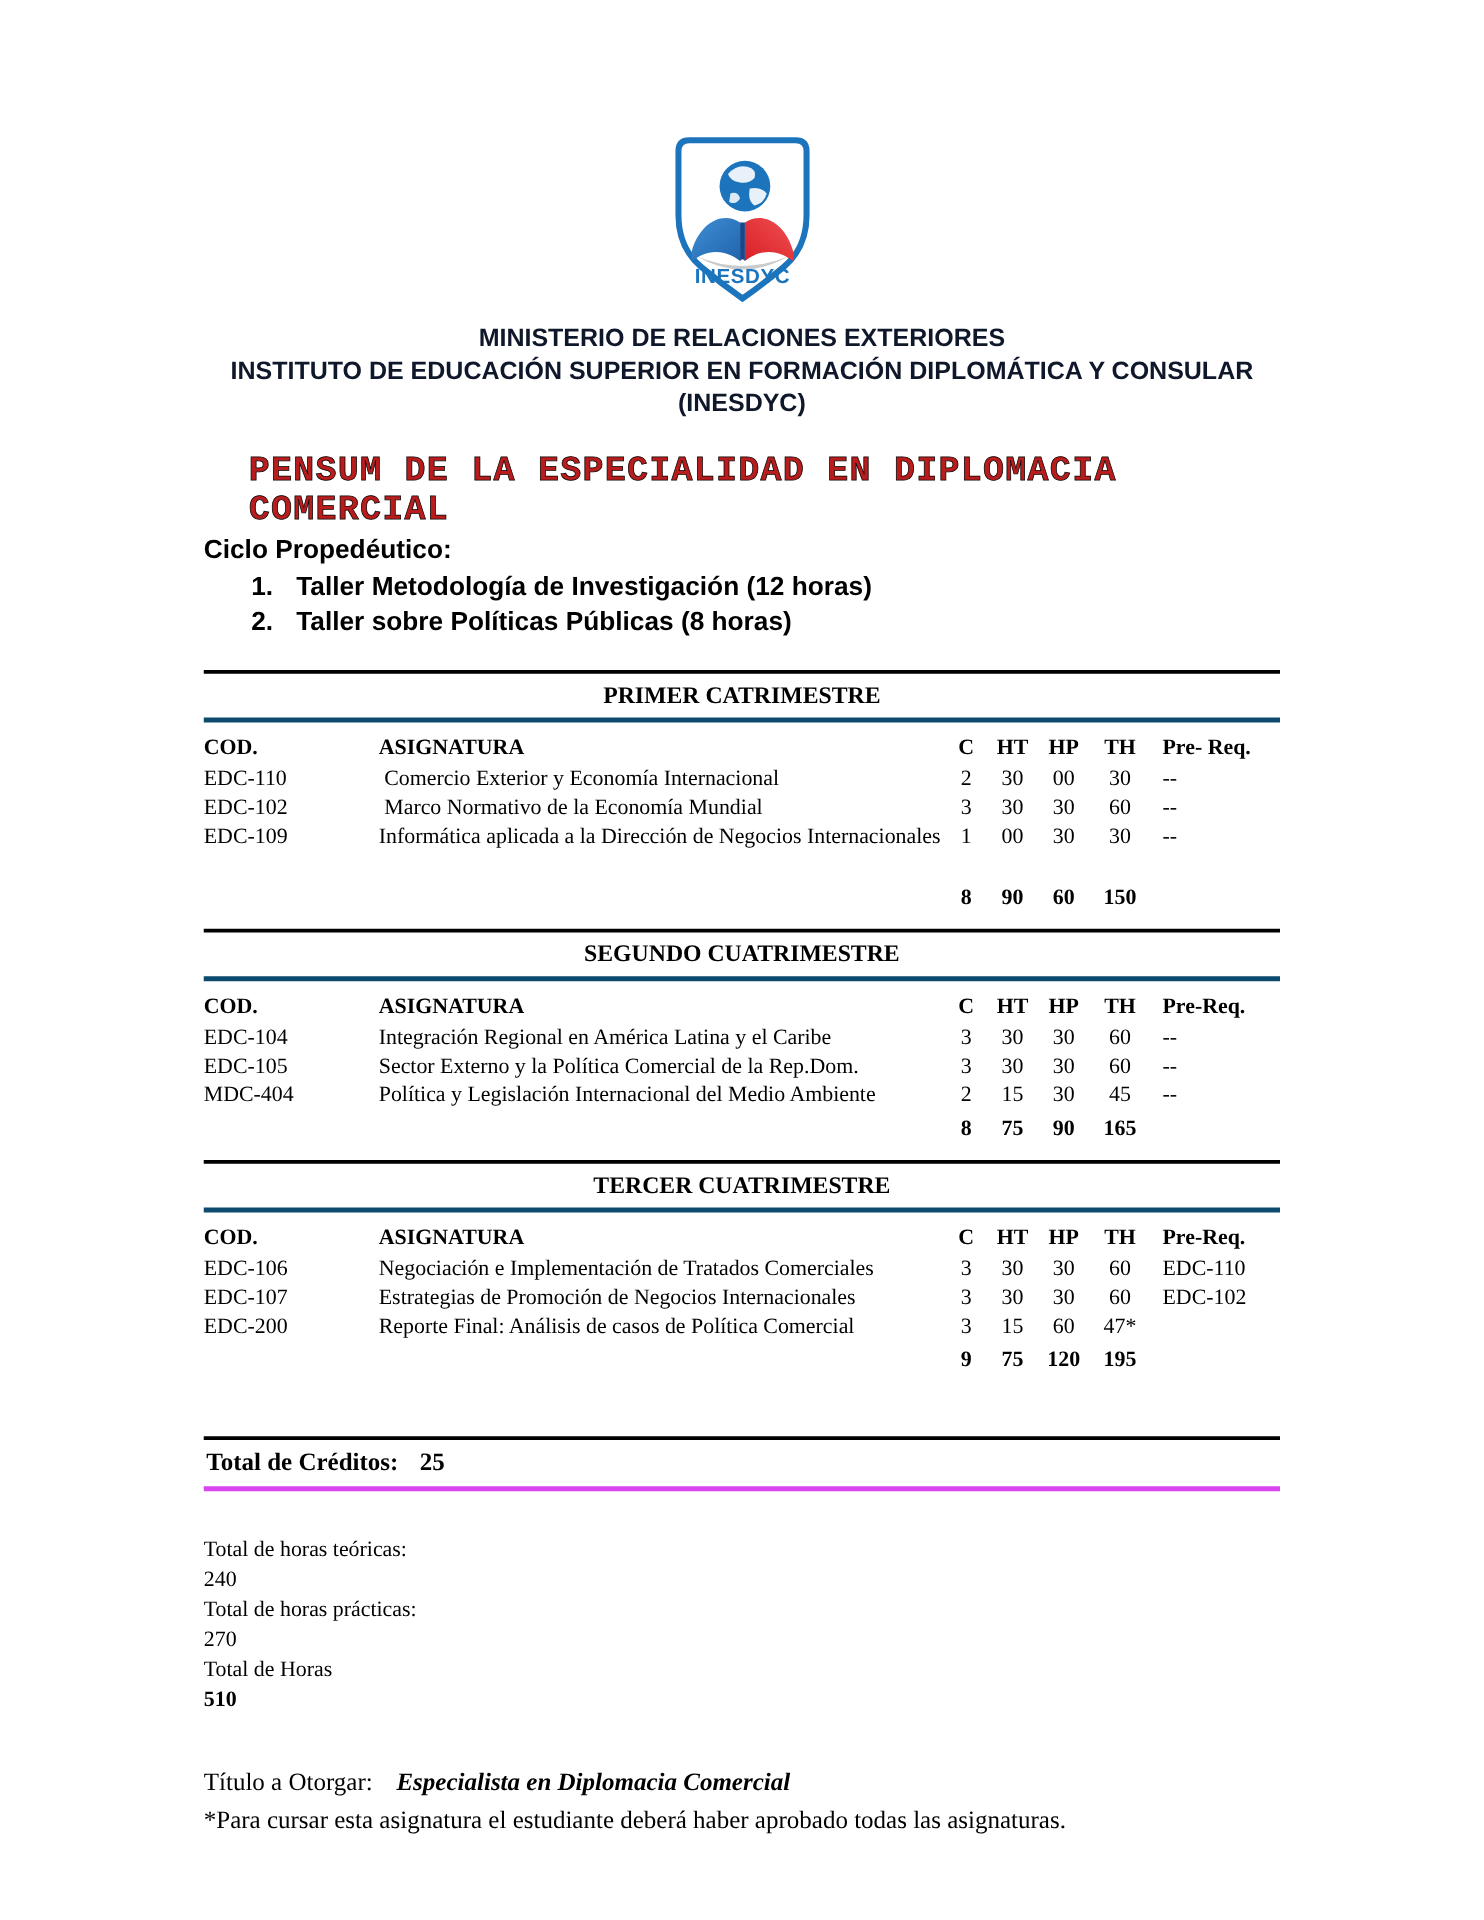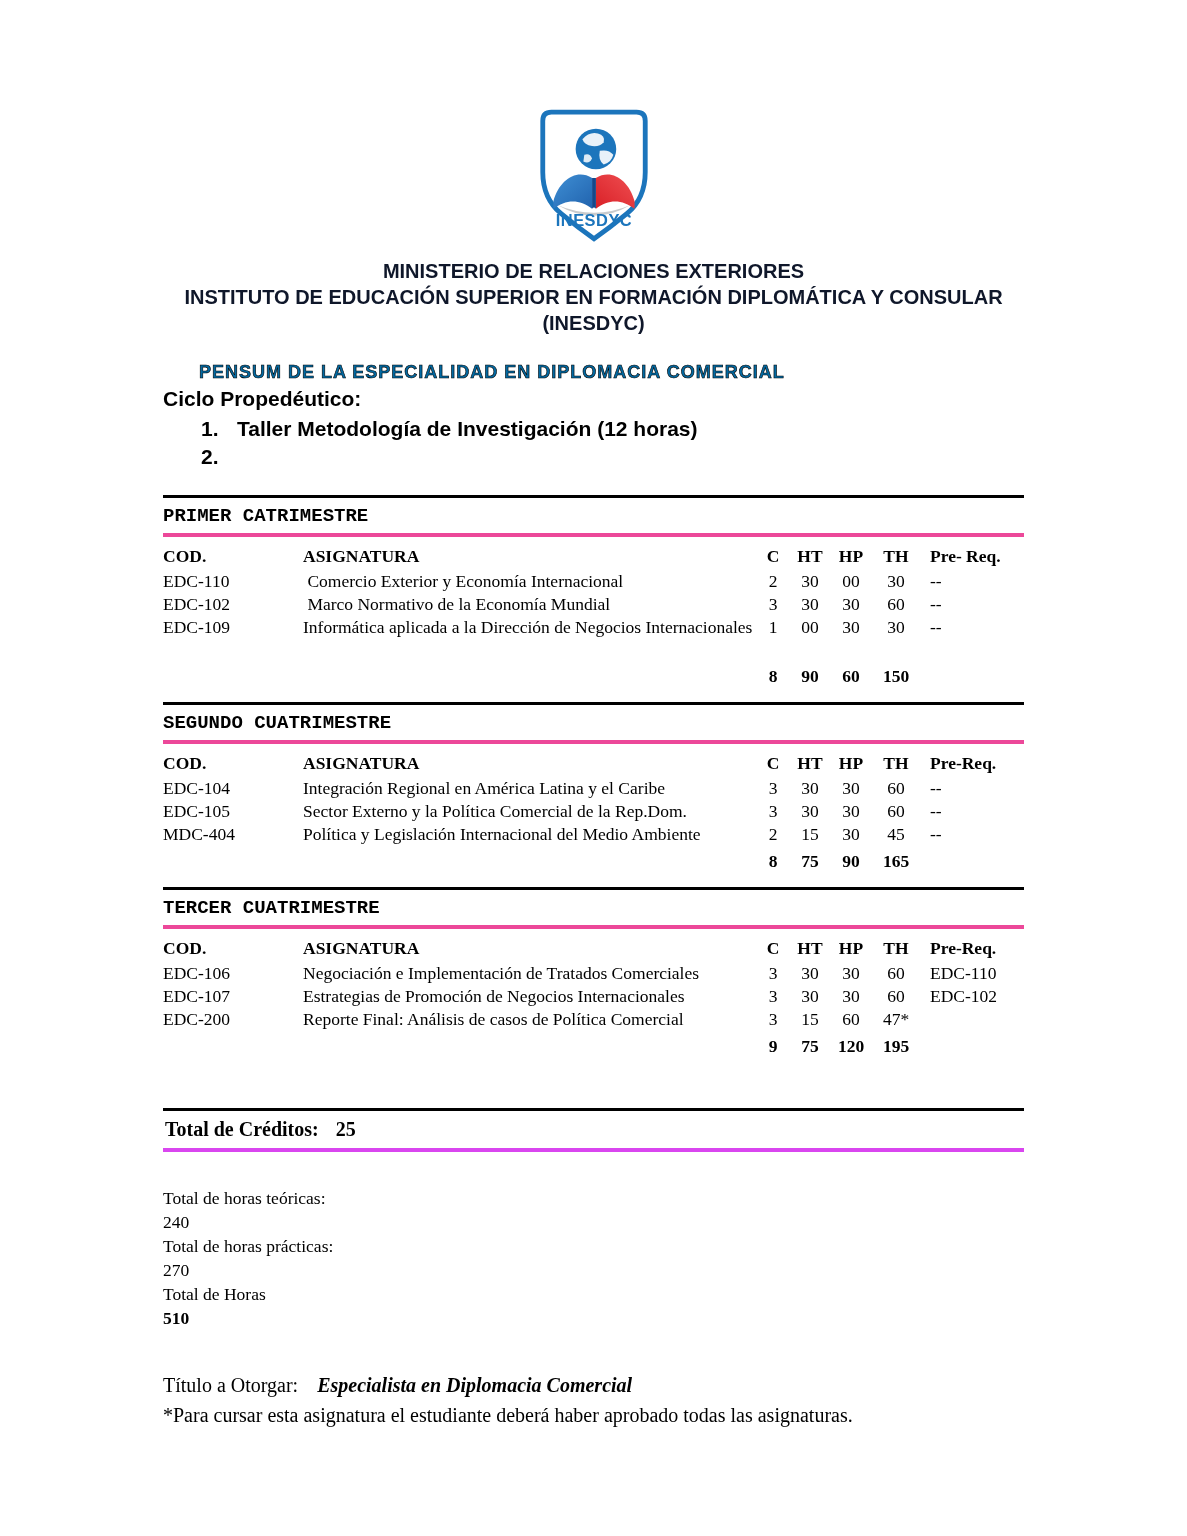--- a/index.html
+++ b/index.html
@@ -14,40 +14,41 @@
   
   .inst-header { text-align: center; font-family: "Liberation Sans", sans-serif; font-weight: bold; color: #0f172a; }
   .inst-header .l1 { font-size: 20px; line-height: 26px; }
   .inst-header .l2 { font-size: 20px; line-height: 26px; }
   .inst-header .l3 { font-size: 20px; line-height: 26px; }
   .inst-header .l4 { font-size: 20px; line-height: 26px; }
 
   
   .doc-title {
     margin: 26px 0 2px 36px;
-    font-family: Liberation Sans, sans-serif;
+    font-family: Liberation Mono, monospace;
     font-weight: bold;
-    font-size: 18px;
+    font-size: 28px;
     letter-spacing: 1px;
-    color: #0369a1;
+    color: #b91c1c;
     -webkit-text-stroke: 0.6px #000;
   }
 
   .ciclo-label { font-family: "Liberation Sans", sans-serif; font-weight: bold; font-size: 21px; line-height: 28px; }
   .ciclo-list { margin: 2px 0 0 38px; }
   .ciclo-item { display: flex; font-family: "Liberation Sans", sans-serif; font-weight: bold; font-size: 21px; line-height: 28px; }
   .ciclo-item .num { width: 36px; }
 
   
   .tables-area { margin-top: 24px; }
   .table-section { margin-bottom: 0; }
   .table-bar {
     border-top: 3px solid #000;
-    border-bottom: 4px solid #ec4899;
-    font-family: Liberation Mono, monospace;
+    border-bottom: 4px solid #0c4a6e;
+    text-align: center;
+    font-family: Liberation Serif, serif;
     font-weight: bold;
     font-size: 19px;
     padding: 7px 0 6px 0;
   }
   table.pensum { width: 100%; border-collapse: collapse; table-layout: fixed; }
   table.pensum th, table.pensum td {
     font-family: "Liberation Serif", serif;
     font-size: 17.5px;
     line-height: 23px;
     vertical-align: top;
@@ -133,20 +134,21 @@
   <div class="doc-title">PENSUM DE LA ESPECIALIDAD EN DIPLOMACIA COMERCIAL</div>
 
   <div class="ciclo-label">Ciclo Propedéutico:</div>
   <div class="ciclo-list">
     <div class="ciclo-item">
       <span class="num">1.</span>
       <span>Taller Metodología de Investigación (12 horas)</span>
     </div>
     <div class="ciclo-item">
       <span class="num">2.</span>
+      <span>Taller sobre Políticas Públicas (8 horas)</span>
     </div>
   </div>
 
   <div class="tables-area">
     <div class="table-section">
       <div class="table-bar">PRIMER CATRIMESTRE</div>
       <table class="pensum">
         <colgroup>
           <col class="c0">
             <col class="c1">

